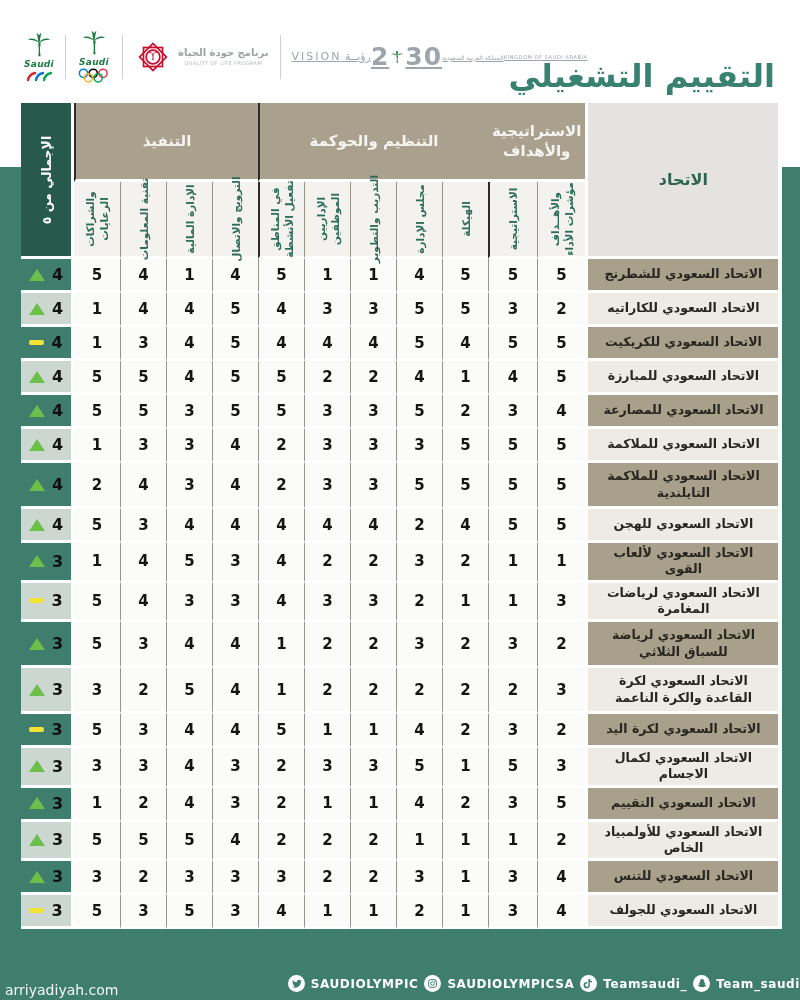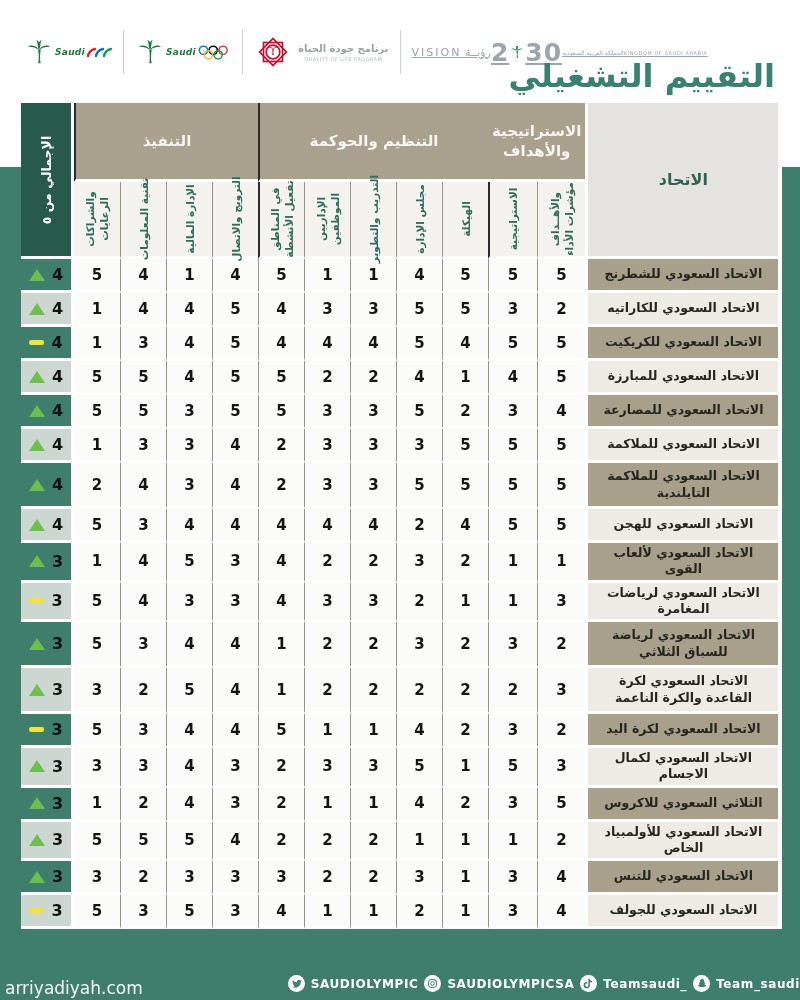--- a/index.html
+++ b/index.html
@@ -3,21 +3,21 @@
 <meta charset="utf-8">
 <style>
   * { margin:0; padding:0; box-sizing:border-box; }
   body { font-family:"DejaVu Sans", sans-serif; }
   .page{ position:relative; width:800px; height:1000px; overflow:hidden;
          background:linear-gradient(to bottom, #ffffff 0px, #ffffff 167px, #3F7E6D 167px, #3F7E6D 100%); }
 
   
   .logos{ position:absolute; top:30px; left:24px; display:flex; align-items:center; gap:11px; }
   .logo-sep{ width:1px; height:44px; background:#cfcfcf; }
-  .nocb{ display:flex; flex-direction:row; align-items:center; gap:1px; }
+  .nocb{ display:flex; flex-direction:column; align-items:center; gap:1px; }
   .saudi-word{ font-size:9px; font-weight:bold; font-style:italic; color:#1b7a40; letter-spacing:.3px;}
   .qol{ display:flex; align-items:center; gap:6px; }
   .qol-txt{ display:flex; flex-direction:column; align-items:center; }
   .qol-ar{ font-size:10px; color:#9aa39e; font-weight:bold; }
   .qol-en{ font-size:5px; color:#b4bab6; letter-spacing:.4px; margin-top:2px;}
   .vision{ display:flex; flex-direction:row; align-items:center; color:#9BA6AC;text-decoration:underline; }
   .vision-l1{ font-size:11px; letter-spacing:2px; direction:rtl; }
   .vision-year{ font-size:25px; font-weight:bold; letter-spacing:1px; display:flex; align-items:center; line-height:1;}
   .vision-l3{ font-size:6px; margin-top:1px; }
   .vision-l4{ font-size:5px; letter-spacing:.6px; margin-top:1px;}
@@ -62,21 +62,21 @@
   .tval{ font-size:16px; font-weight:bold; color:#101010; }
   .tri{ width:0; height:0; border-left:8px solid transparent; border-right:8px solid transparent;
         border-bottom:12px solid #6CBF4A; display:inline-block; }
   .dash{ width:15px; height:5px; background:#F2E336; border-radius:2px; display:inline-block; }
 
   
   .socialbar{ position:absolute; left:0; right:0; bottom:8px; display:flex; justify-content:flex-end;
               align-items:center; gap:6px; direction:ltr; }
   .soc{ display:flex; align-items:center; gap:6px; color:#fff; font-size:12px; font-weight:bold; letter-spacing:.6px; }
   .soc svg{ display:block; }
-  .watermark{ position:absolute; left:5px; bottom:2px; color:rgba(255,255,255,.95); font-size:17px; }
+  .watermark{ position:absolute; left:5px; bottom:2px; color:rgba(255,255,255,.95); font-size:14px; }
 </style>
 </head>
 <body>
 
 <div class="page">
 
   <div class="logos">
     <div class="nocb">
       <svg width="30" height="26" viewBox="0 0 24 21">
         <g fill="#1b7a40">
@@ -558,21 +558,21 @@
             <td class="num b1">3</td>
             <td class="num">3</td>
             <td class="tot tot-light">
               <div class="totin">
                 <span class="tri"></span>
                 <span class="tval">3</span>
               </div>
             </td>
           </tr>
           <tr>
-            <td class="fed fed-dark">الثلاثي السعودي للاكروس</td>
+            <td class="fed fed-dark">الاتحاد السعودي التقييم</td>
             <td class="num b1">5</td>
             <td class="num b1">3</td>
             <td class="num b1">2</td>
             <td class="num b1">4</td>
             <td class="num b1">1</td>
             <td class="num b1">1</td>
             <td class="num b1">2</td>
             <td class="num b1">3</td>
             <td class="num b1">4</td>
             <td class="num b1">2</td>

